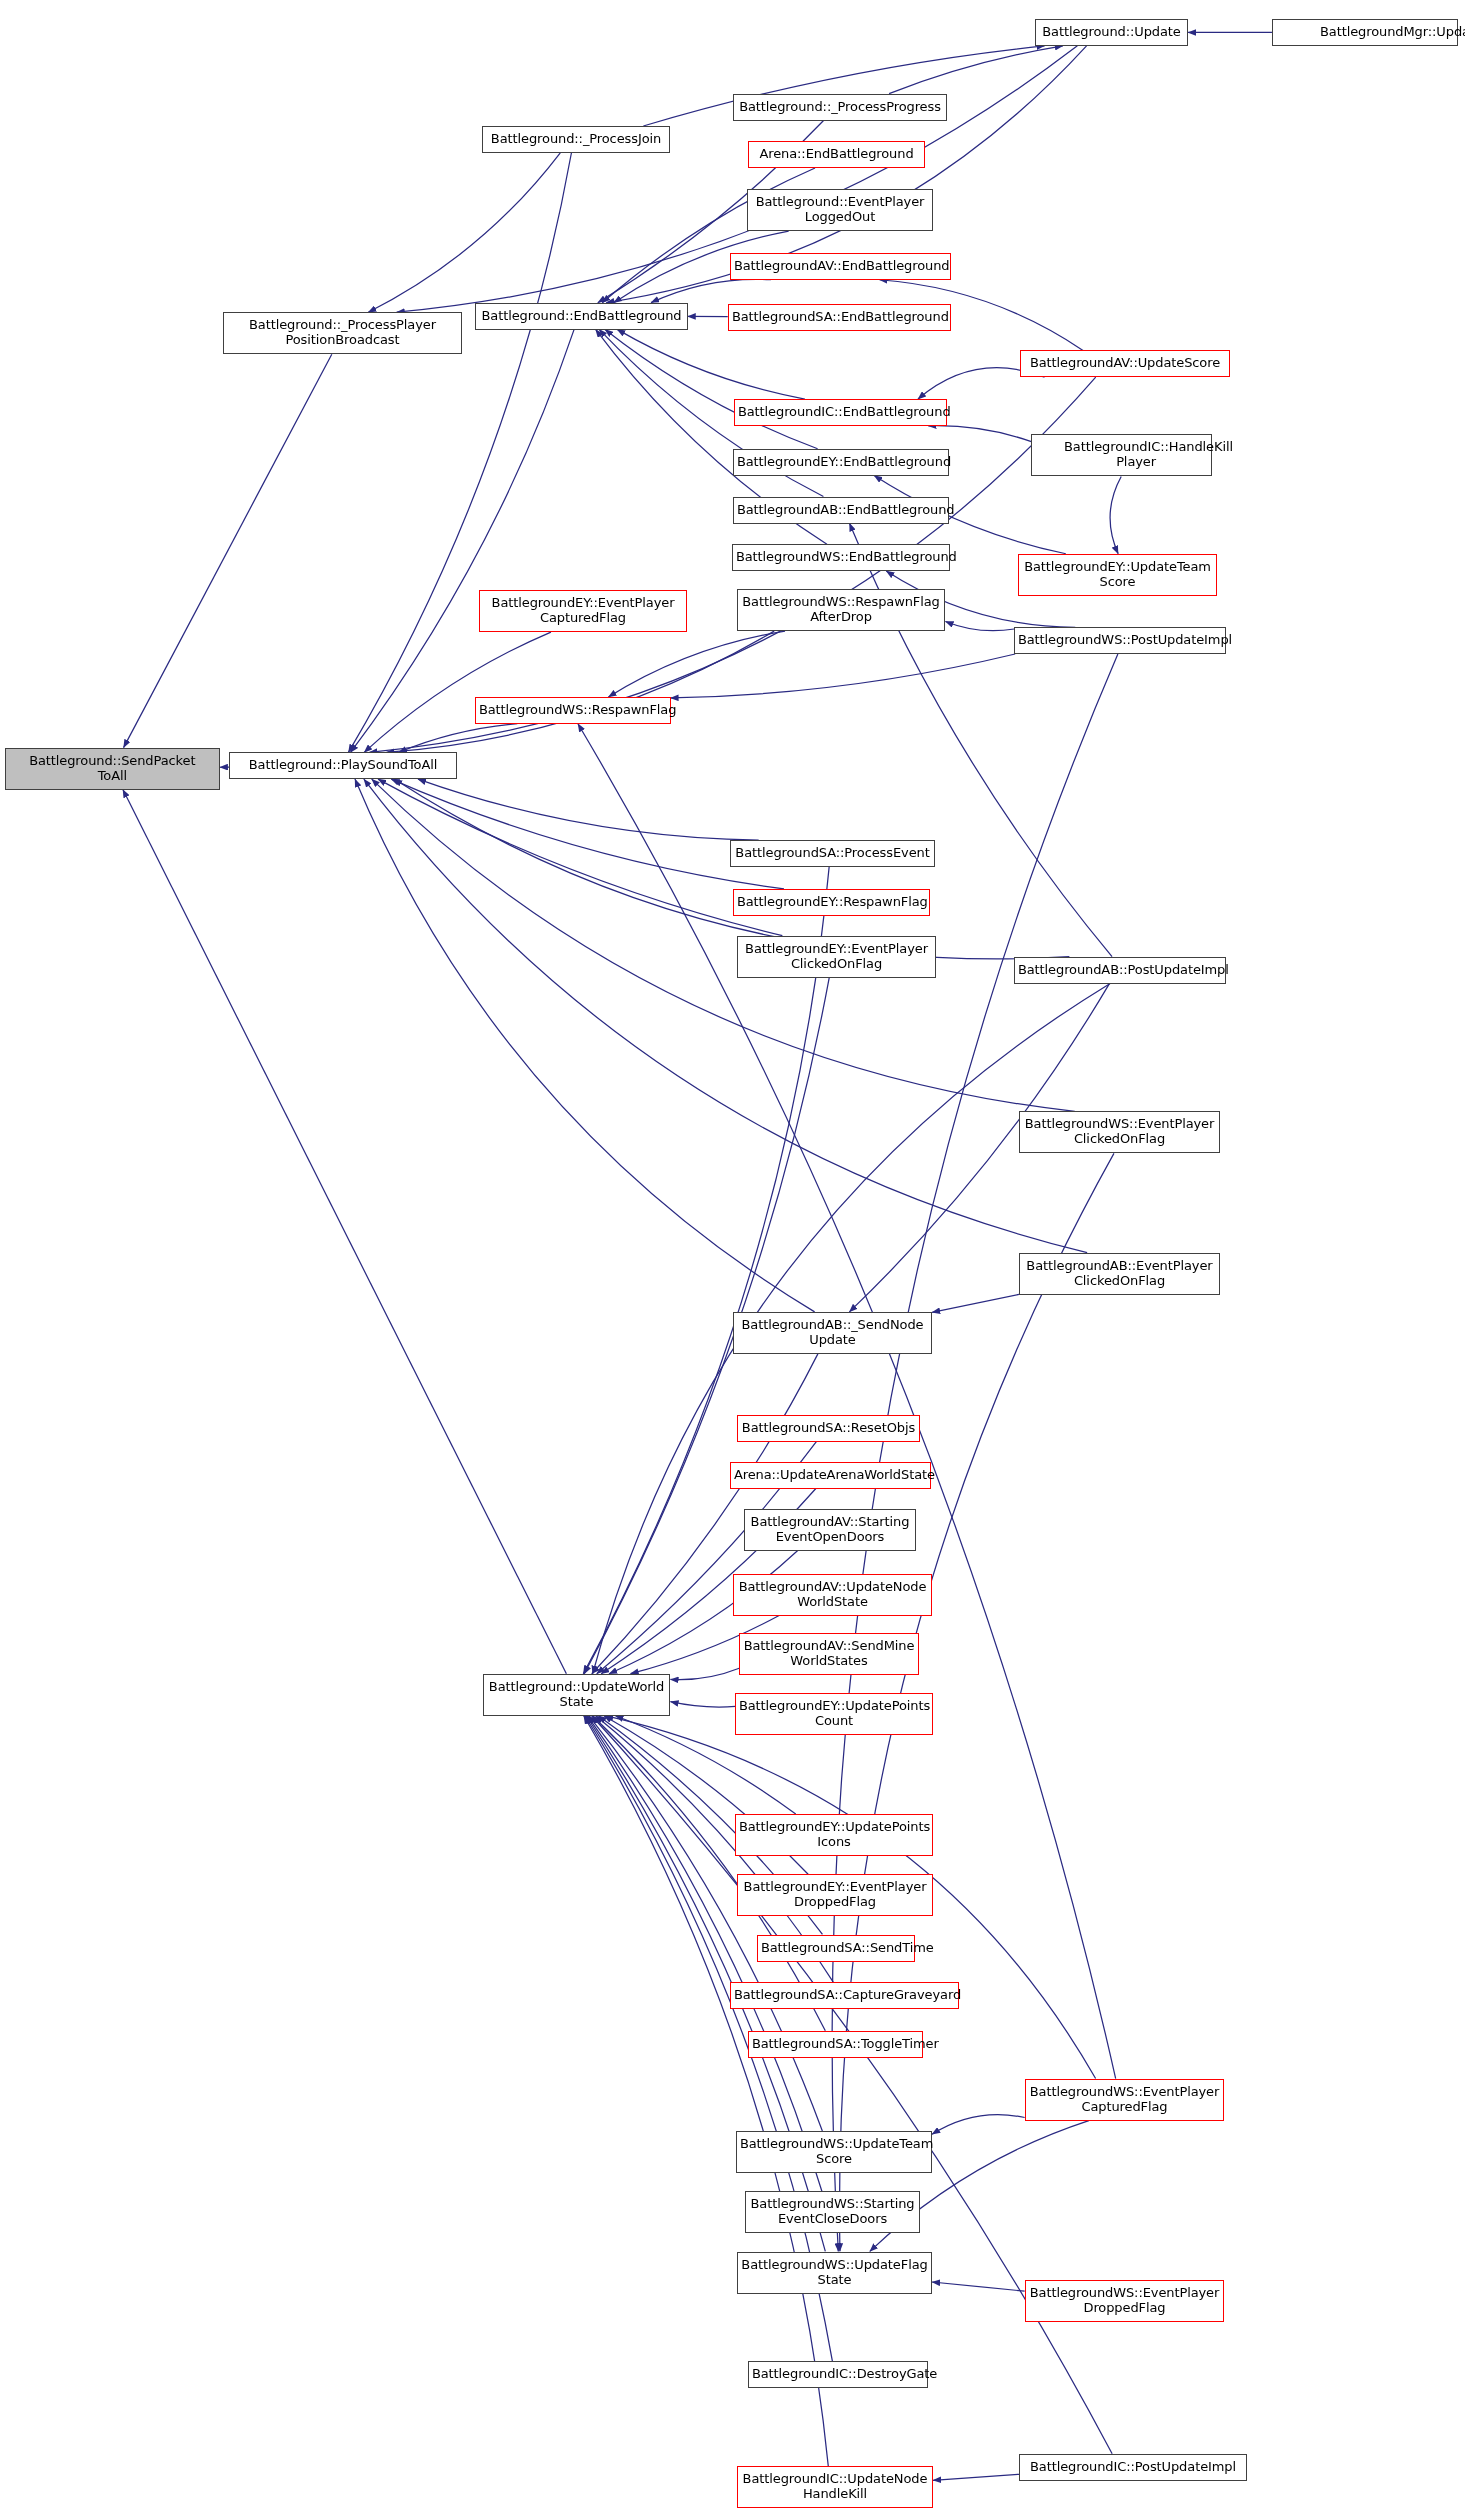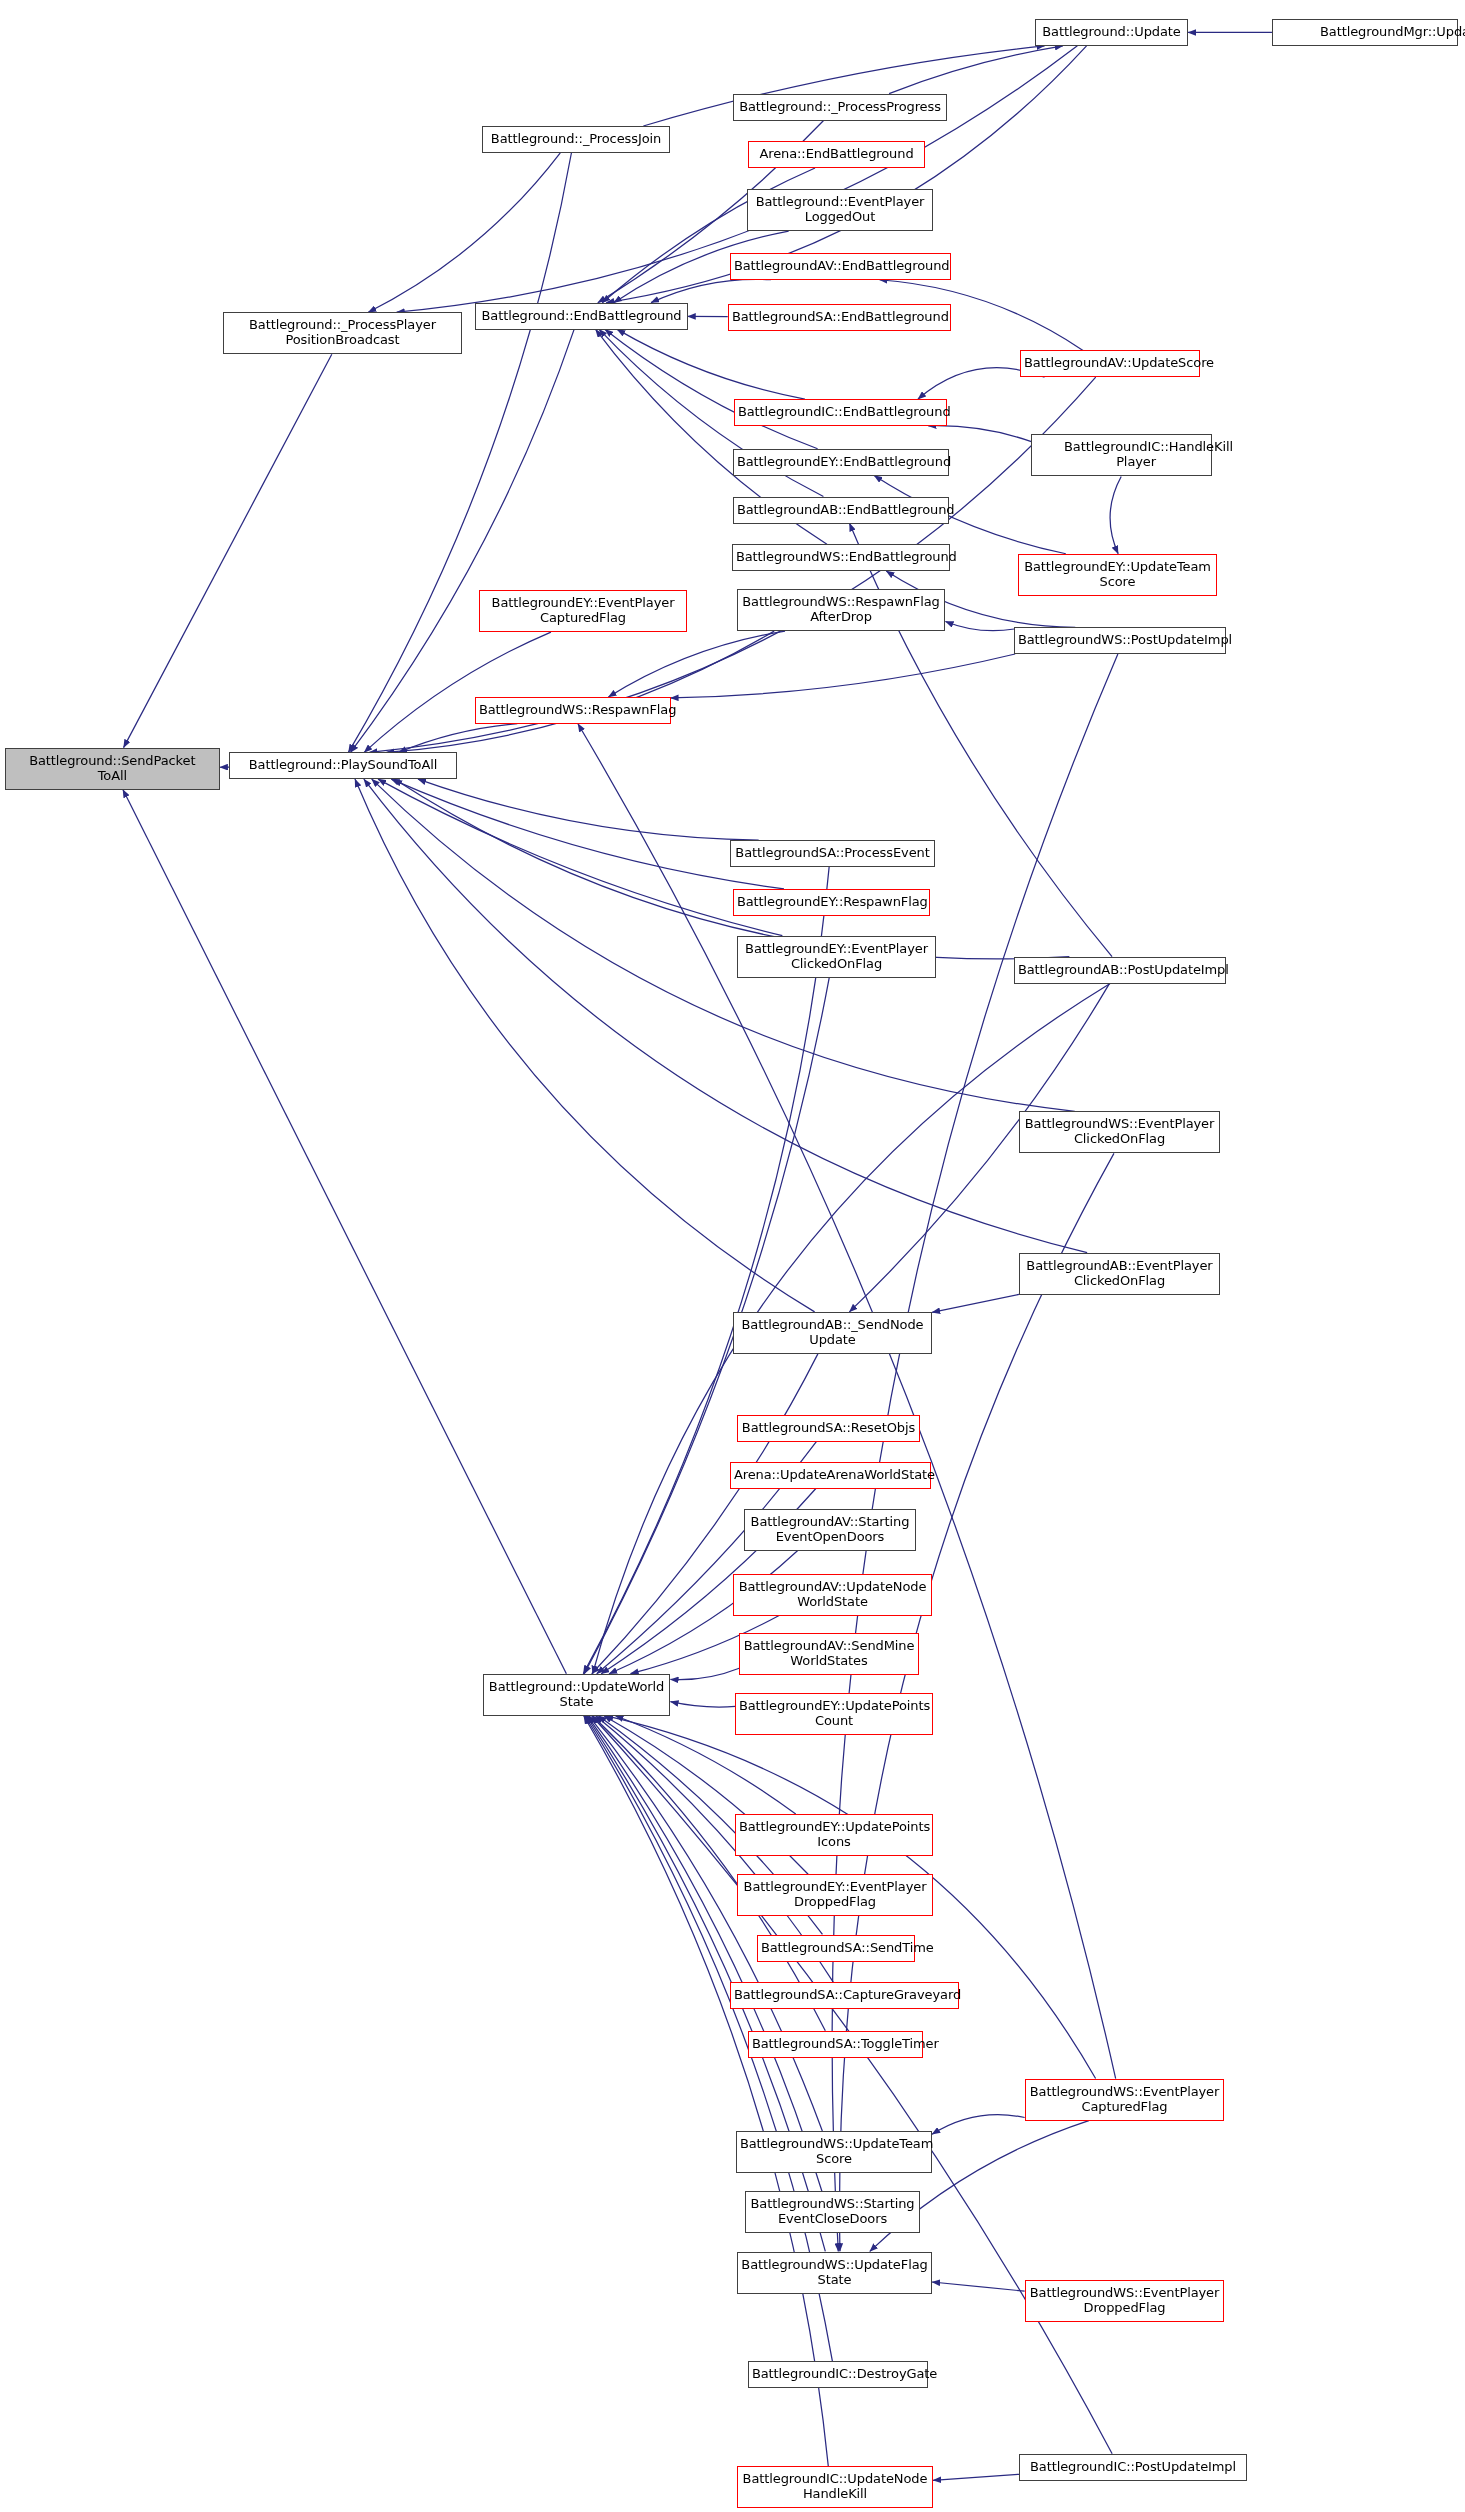--- a/index.html
+++ b/index.html
@@ -150,21 +150,21 @@
     <div class="node black" style="left: 482px; top: 126px; width: 188px; height: 27px;"><span class="lbl">Battleground::_ProcessJoin</span></div>
     <div class="node black" style="left: 475px; top: 303px; width: 213px; height: 27px;"><span class="lbl">Battleground::EndBattleground</span></div>
     <div class="node black" style="left: 1035px; top: 19px; width: 153px; height: 27px;"><span class="lbl">Battleground::Update</span></div>
     <div class="node black" style="left: 1272px; top: 19px; width: 186px; height: 27px; padding-left: 47px;"><span class="lbl">BattlegroundMgr::Update</span></div>
     <div class="node black" style="left: 733px; top: 94px; width: 214px; height: 27px;"><span class="lbl">Battleground::_ProcessProgress</span></div>
     <div class="node red" style="left: 748px; top: 141px; width: 177px; height: 27px;"><span class="lbl">Arena::EndBattleground</span></div>
     <div class="node black" style="left: 747px; top: 189px; width: 186px; height: 42px;"><span class="lbl">Battleground::EventPlayer
 LoggedOut</span></div>
     <div class="node red" style="left: 730px; top: 253px; width: 221px; height: 27px;"><span class="lbl">BattlegroundAV::EndBattleground</span></div>
     <div class="node red" style="left: 728px; top: 304px; width: 223px; height: 27px;"><span class="lbl">BattlegroundSA::EndBattleground</span></div>
-    <div class="node red" style="left: 1020px; top: 350px; width: 180px; height: 27px;"><span class="lbl">BattlegroundAV::UpdateScore</span></div>
+    <div class="node red" style="left: 1020px; top: 350px; width: 210px; height: 27px;"><span class="lbl">BattlegroundAV::UpdateScore</span></div>
     <div class="node red" style="left: 734px; top: 399px; width: 213px; height: 27px;"><span class="lbl">BattlegroundIC::EndBattleground</span></div>
     <div class="node black" style="left: 1031px; top: 434px; width: 181px; height: 42px; padding-left: 32px;"><span class="lbl">BattlegroundIC::HandleKill
 Player</span></div>
     <div class="node black" style="left: 733px; top: 449px; width: 216px; height: 27px;"><span class="lbl">BattlegroundEY::EndBattleground</span></div>
     <div class="node black" style="left: 733px; top: 497px; width: 216px; height: 27px;"><span class="lbl">BattlegroundAB::EndBattleground</span></div>
     <div class="node red" style="left: 1018px; top: 554px; width: 199px; height: 42px;"><span class="lbl">BattlegroundEY::UpdateTeam
 Score</span></div>
     <div class="node black" style="left: 732px; top: 544px; width: 218px; height: 27px;"><span class="lbl">BattlegroundWS::EndBattleground</span></div>
     <div class="node black" style="left: 737px; top: 589px; width: 208px; height: 42px;"><span class="lbl">BattlegroundWS::RespawnFlag
 AfterDrop</span></div>

